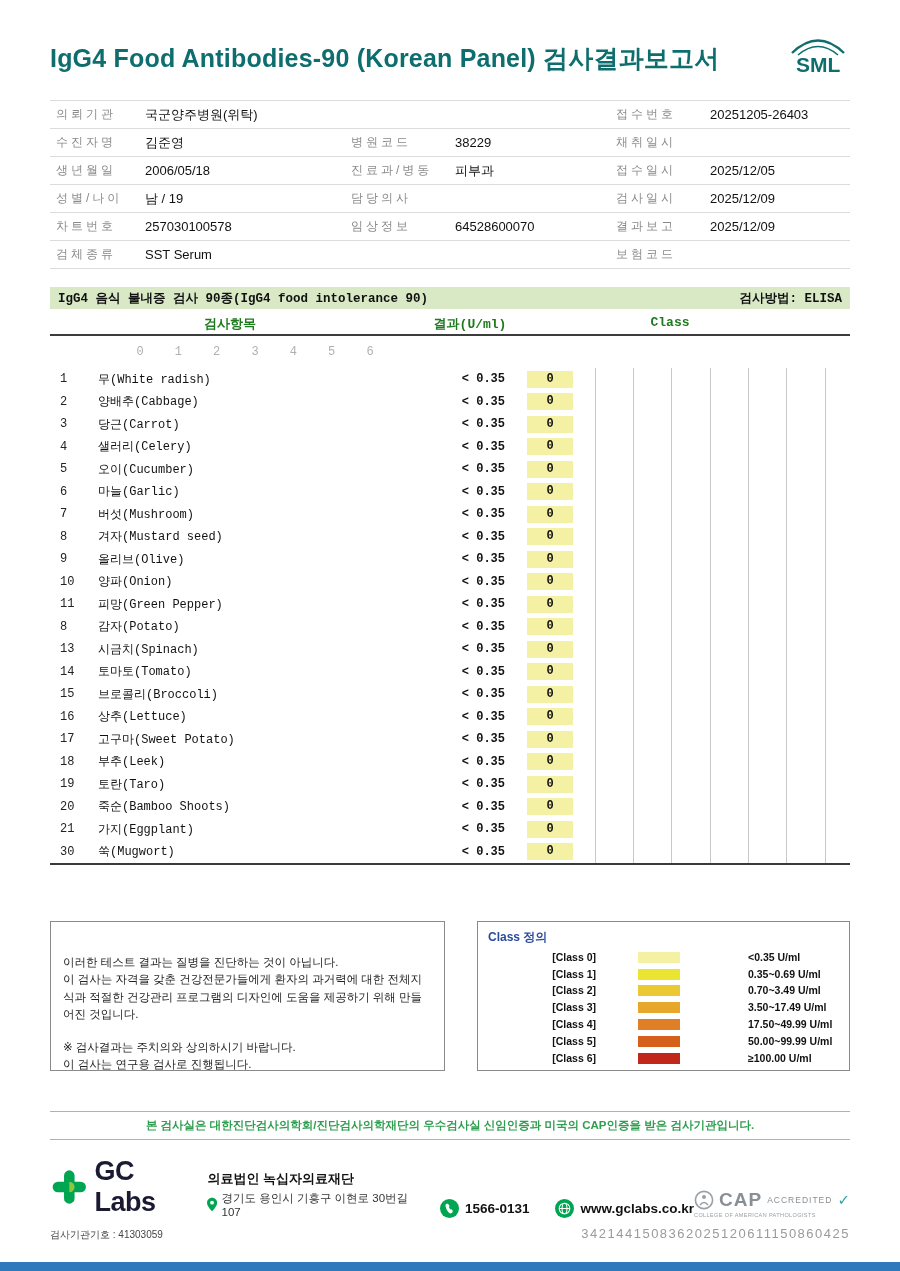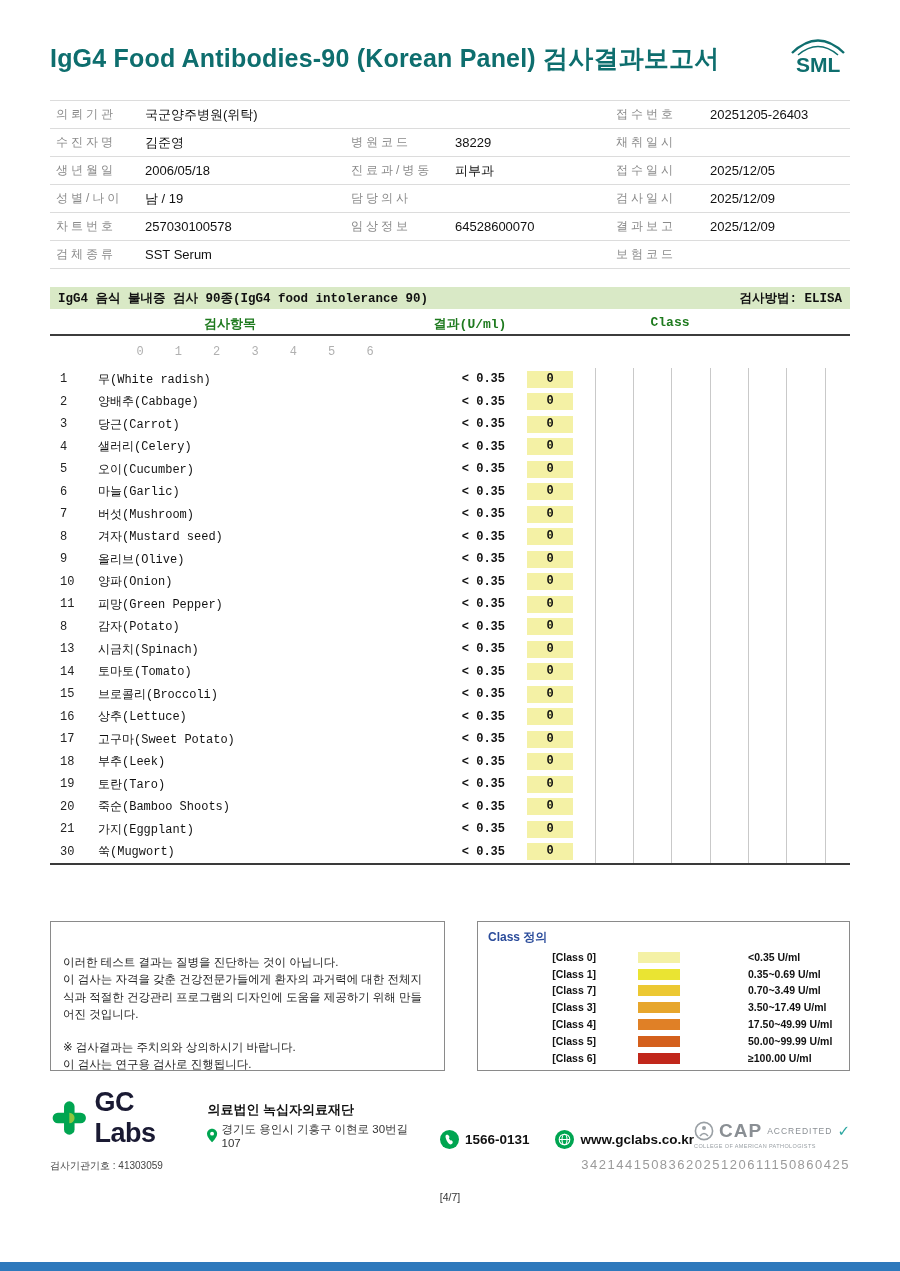--- a/index.html
+++ b/index.html
@@ -555,21 +555,21 @@
             <span class="leg-label">[Class 0]</span>
             <span class="leg-swatch" style="background: rgb(244, 241, 165);"></span>
             <span class="leg-range">&lt;0.35 U/ml</span>
           </div>
           <div class="leg-row">
             <span class="leg-label">[Class 1]</span>
             <span class="leg-swatch" style="background: rgb(234, 228, 50);"></span>
             <span class="leg-range">0.35~0.69 U/ml</span>
           </div>
           <div class="leg-row">
-            <span class="leg-label">[Class 7]</span>
+            <span class="leg-label">[Class 2]</span>
             <span class="leg-swatch" style="background: rgb(236, 200, 50);"></span>
             <span class="leg-range">0.70~3.49 U/ml</span>
           </div>
           <div class="leg-row">
             <span class="leg-label">[Class 3]</span>
             <span class="leg-swatch" style="background: rgb(231, 166, 44);"></span>
             <span class="leg-range">3.50~17.49 U/ml</span>
           </div>
           <div class="leg-row">
             <span class="leg-label">[Class 4]</span>
@@ -583,20 +583,21 @@
           </div>
           <div class="leg-row">
             <span class="leg-label">[Class 6]</span>
             <span class="leg-swatch" style="background: rgb(193, 39, 27);"></span>
             <span class="leg-range">≥100.00 U/ml</span>
           </div>
         </div>
     </div>
   </div>
 
+  <div class="banner">본 검사실은 대한진단검사의학회/진단검사의학재단의 우수검사실 신임인증과 미국의 CAP인증을 받은 검사기관입니다.</div>
 
   <div class="footer">
     <div class="gclogo">
       <svg width="42" height="42" viewBox="0 0 44 44">
         <rect x="16" y="3" width="12" height="38" rx="6" fill="#00A551"></rect>
         <rect x="3" y="16" width="38" height="12" rx="6" fill="#00A551"></rect>
         <path d="M22 16 a6 6 0 0 1 6 6 a6 6 0 0 1 -6 6 z" fill="#8DC63F"></path>
       </svg>
       <span class="brand">GC Labs</span>
     </div>

